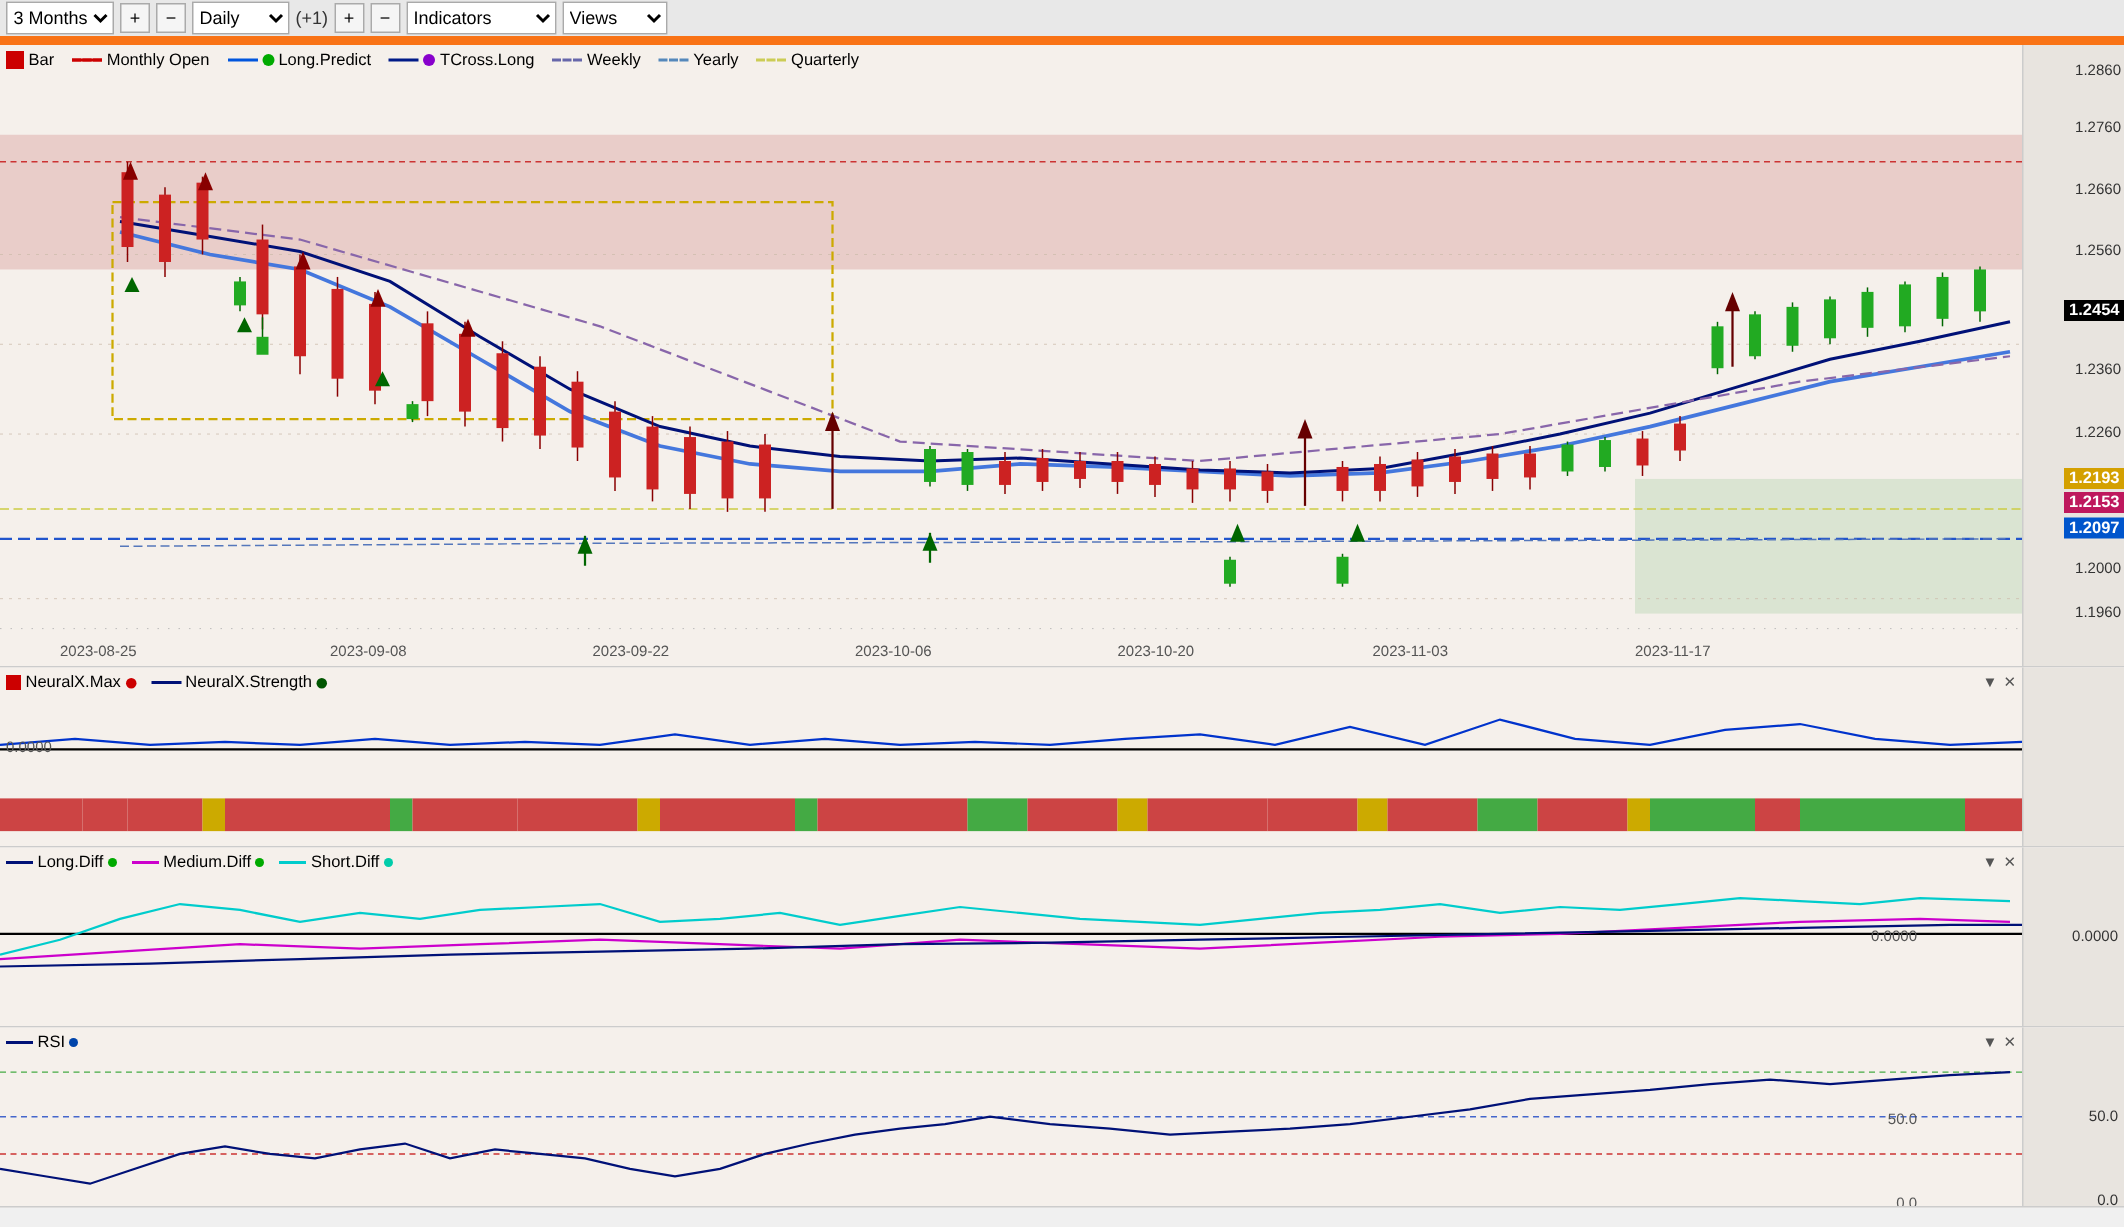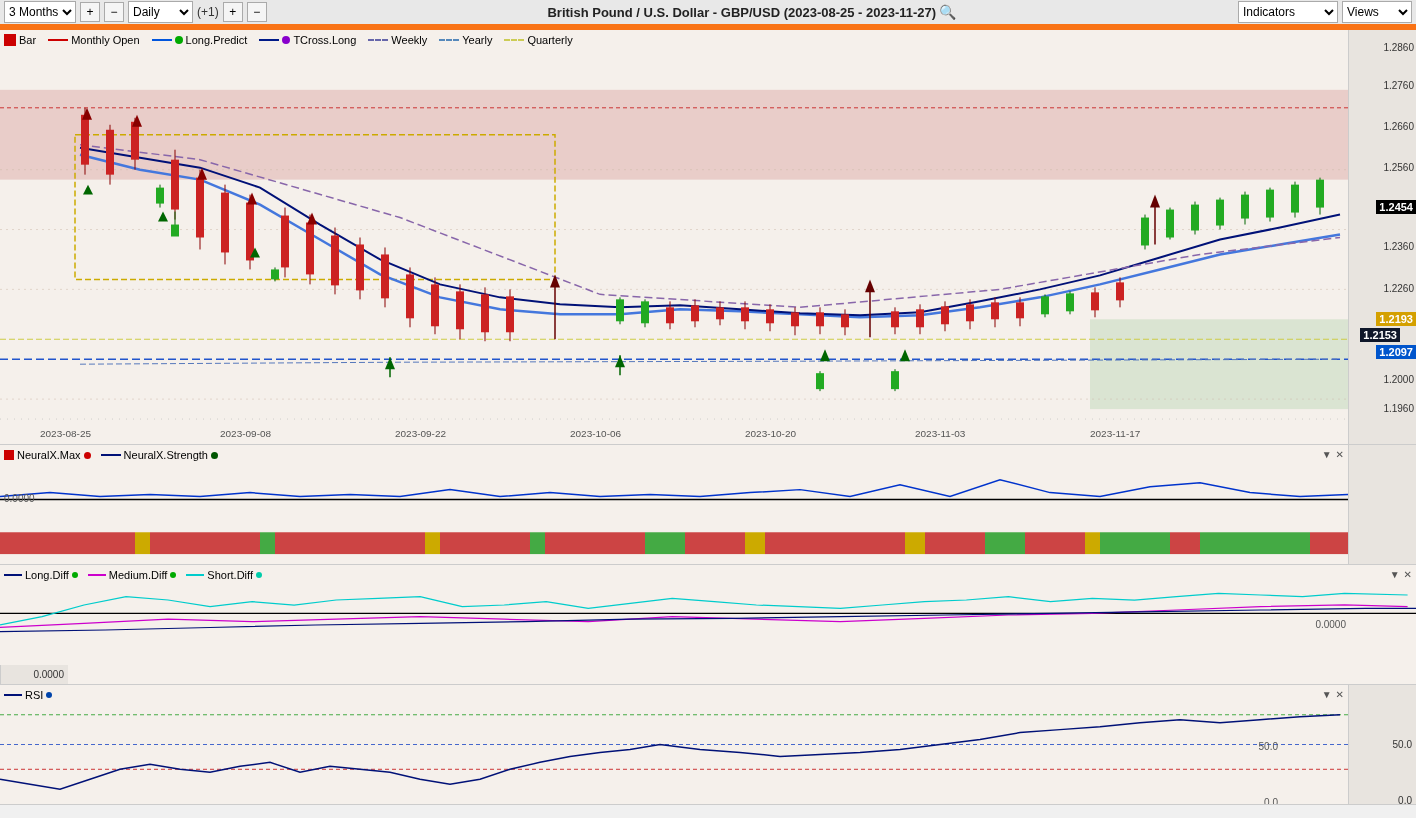--- a/index.html
+++ b/index.html
@@ -36,21 +36,21 @@
     .price-label {
       font-size: 10px; text-align: right; color: #333; position: absolute; right: 2px;
     }
     .price-label.highlighted {
       background: #000000; color: white; padding: 1px 3px; font-weight: bold; right: 0;
     }
     .price-label.highlighted-yellow {
       background: #d4a000; color: white; padding: 1px 3px; font-weight: bold; right: 0;
     }
     .price-label.highlighted-orange {
-      background: #0f172a; color: white; padding: 1px 3px; font-weight: bold; right: 16px;
+      background: #be185d; color: white; padding: 1px 3px; font-weight: bold; right: 0;
     }
     .price-label.highlighted-blue {
       background: #0055cc; color: white; padding: 1px 3px; font-weight: bold; right: 0;
     }
 
     
     .chart-legend {
       position: absolute; top: 4px; left: 4px; display: flex; gap: 12px; align-items: center;
       font-size: 11px; z-index: 10;
     }
@@ -71,21 +71,21 @@
     .sub-panel-controls {
       position: absolute; top: 4px; right: 4px; display: flex; gap: 4px; align-items: center;
       font-size: 11px; z-index: 10;
     }
     .panel-btn { cursor: pointer; font-size: 10px; color: #555; }
 
     
     .chart-svg { position: absolute; top: 0; left: 0; width: 100%; height: 100%; }
 
     #neurx-panel { height: 120px; }
-    #diff-panel { height: 120px; flex-direction: column; }
+    #diff-panel { height: 120px; }
     #rsi-panel { height: 120px; }
 
     .sub-axis {
       width: 68px; background: #e8e4df; border-left: 1px solid #ccc;
       display: flex; flex-direction: column; justify-content: center;
       align-items: flex-end; padding: 4px; font-size: 10px; color: #333;
     }
   </style>
 </head>
 <body>
@@ -102,24 +102,20 @@
   <button class="toolbar-btn">−</button>
   <select class="toolbar-select">
     <option>Daily</option>
     <option>Hourly</option>
     <option>Weekly</option>
     <option>Monthly</option>
   </select>
   <span style="font-size:12px;color:#333;">(+1)</span>
   <button class="toolbar-btn">+</button>
   <button class="toolbar-btn">−</button>
-  <div class="toolbar-title">
-    British Pound / U.S. Dollar - GBP/USD (2023-08-25 - 2023-11-27)
-    <span style="font-size:14px;cursor:pointer;">🔍</span>
-  </div>
   <div class="toolbar-right">
     <select class="toolbar-select" style="width:100px;">
       <option>Indicators</option>
     </select>
     <select class="toolbar-select" style="width:70px;">
       <option>Views</option>
     </select>
   </div>
 </div>
 

